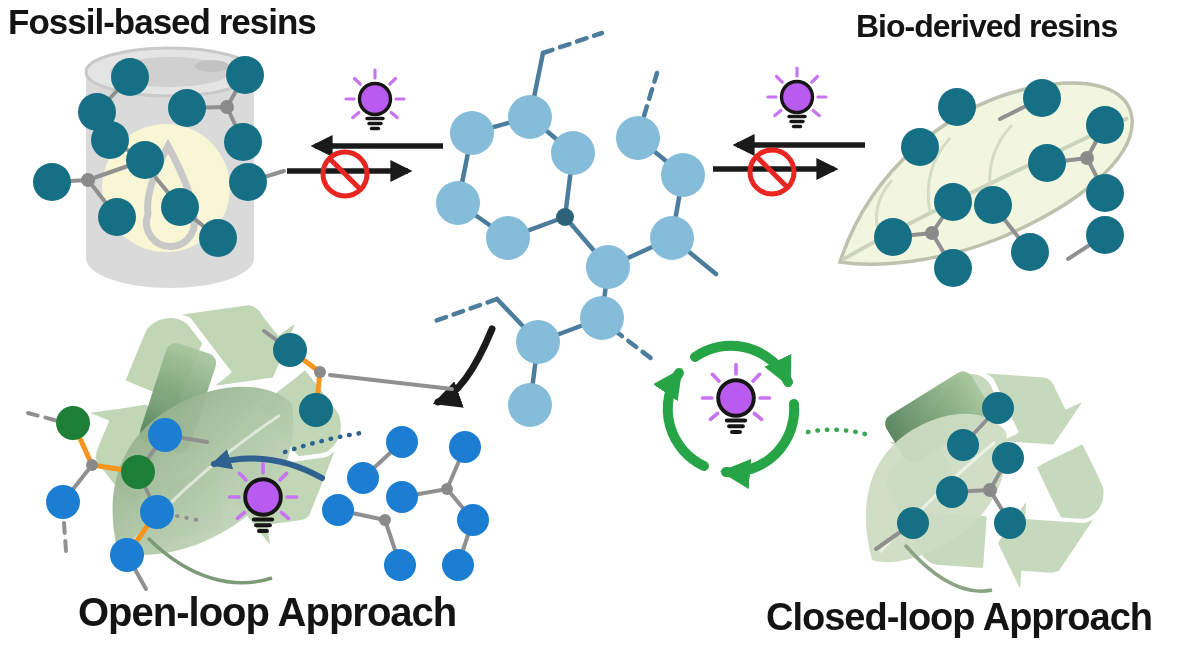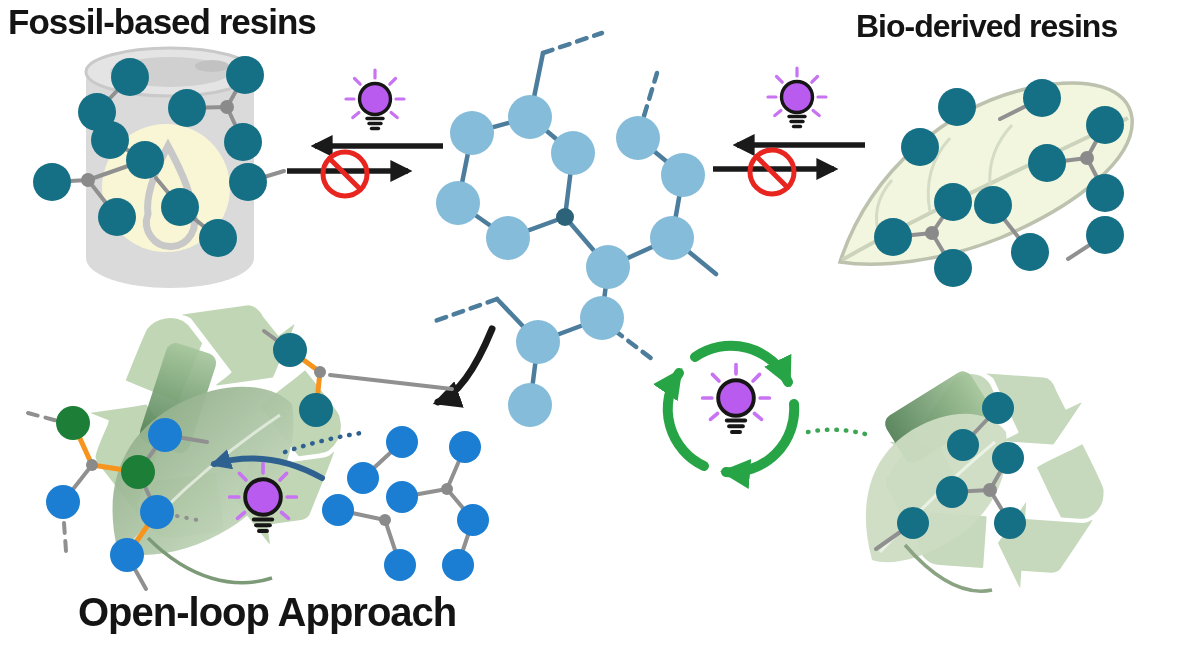--- a/index.html
+++ b/index.html
@@ -278,13 +278,14 @@
           <circle cx="913" cy="523" r="16" fill="#156f85"></circle>
           <circle cx="1010" cy="523" r="16" fill="#156f85"></circle>
           <circle cx="990" cy="490" r="7" fill="#8a8a8a"></circle>
         </g>
   </g>
 </svg>
 
   <div class="title t-fossil">Fossil-based resins</div>
   <div class="title t-bio">Bio-derived resins</div>
   <div class="title t-open">Open-loop Approach</div>
+  <div class="title t-closed">Closed-loop Approach</div>
 </div>
 
 </body></html>

